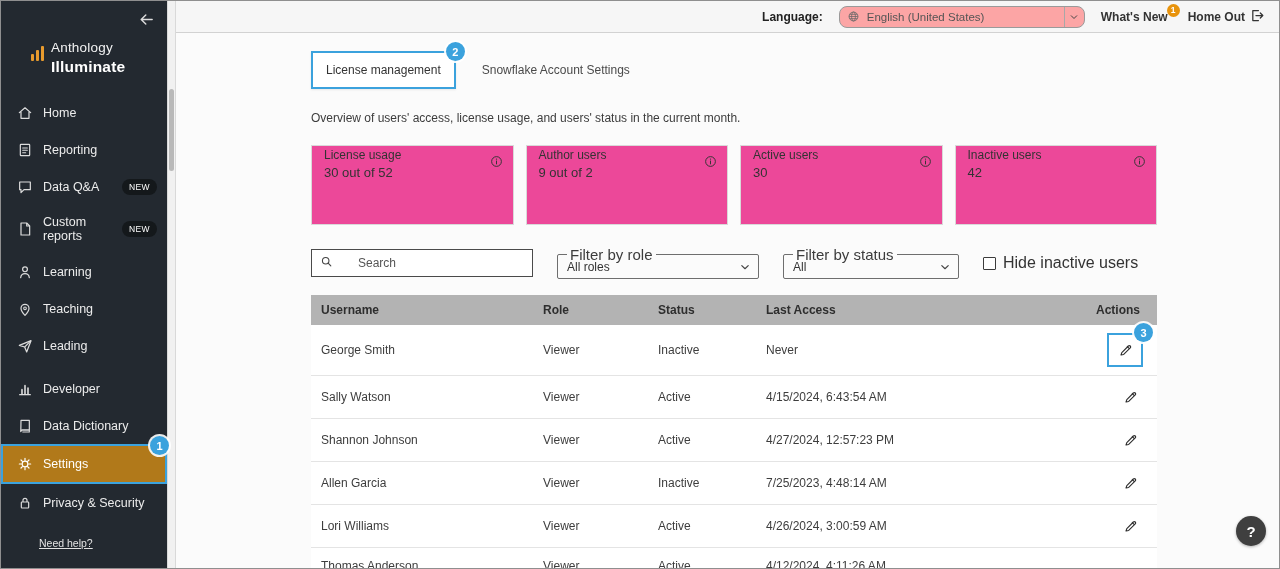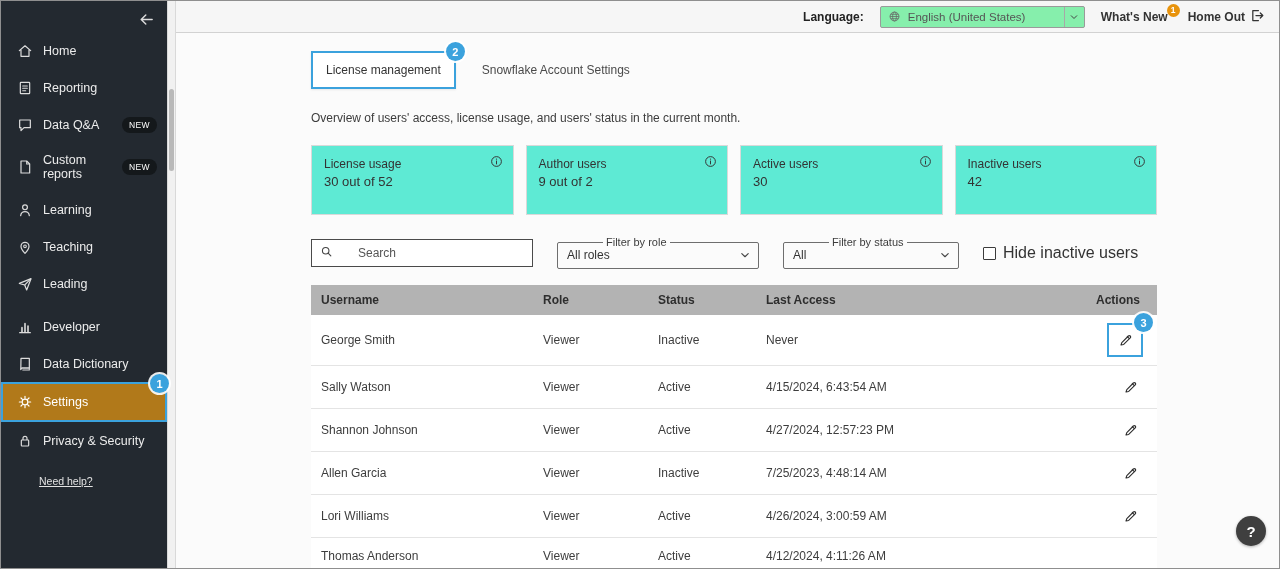--- a/index.html
+++ b/index.html
@@ -78,22 +78,22 @@
   .main { flex:1; display:flex; flex-direction:column; background:#fbfbfb; min-width:0; }
   .topbar {
     height:32px; min-height:32px; background:#f6f6f6;
     border-bottom:1px solid #d2d2d2;
     display:flex; align-items:center; justify-content:flex-end;
     gap:16px; padding-right:14px; font-size:12px; color:#333;
   }
   .lang-label { font-weight:bold; font-size:12px; color:#222; }
   .lang-select {
     display:flex; align-items:center; gap:7px;
-    width:205px; height:22px; background:#86efac;
-    border:1px solid #9a9a9a; border-radius:2px;
+    width:246px; height:22px; background:#fca5a5;
+    border:1px solid #9a9a9a; border-radius:8px;
     padding:0 0 0 7px; font-size:11.5px; color:#555; cursor:pointer;
   }
   .lang-select .globe { line-height:0; color:#666; }
   .lang-select .lang-value { flex:1; white-space:nowrap; overflow:hidden; }
   .lang-caret {
     width:20px; height:100%; border-left:1px solid #a8a8a8;
     display:flex; align-items:center; justify-content:center; color:#444;
   }
   .whats-new { font-weight:bold; position:relative; cursor:pointer; padding-right:4px; }
   .wn-badge {
@@ -116,22 +116,22 @@
     padding:10px 13px; font-size:12px; color:#333; cursor:pointer;
     box-shadow:0 1px 2px rgba(0,0,0,.08);
   }
   .tab-inactive { font-size:12px; color:#4a4a4a; cursor:pointer; }
 
   .description { font-size:12px; color:#3c3c3c; margin-bottom:20px; }
 
   
   .stats { display:flex; gap:12px; margin-bottom:22px; }
   .stat-card {
-    flex:1; background:#5eead4; border:1px solid #d9d9d9;
-    padding:11px 12px; position:relative; height:70px;
+    flex:1; background:#ec4899; border:1px solid #d9d9d9;
+    padding:2px 12px; position:relative; height:80px;
   }
   .stat-label { font-size:12px; color:#333; }
   .stat-value { font-size:13px; color:#333; margin-top:3px; }
   .stat-info { position:absolute; top:9px; right:10px; color:#333; line-height:0; cursor:pointer; }
   .stat-info svg { width:13px; height:13px; }
 
   .section-heading { font-size:13.5px; font-weight:bold; color:#222; margin-bottom:12px; }
 
   
   .controls { display:flex; align-items:center; gap:24px; margin-bottom:16px; }
@@ -146,21 +146,21 @@
     font-family:inherit; color:#333; background:transparent;
   }
   .search-box input::placeholder { color:#555; }
 
   fieldset.filter {
     border:1px solid #6e6e6e; border-radius:2px; background:#fbfbfb;
     height:32px; position:relative; padding:0 6px 0 9px;
     display:flex; align-items:center; cursor:pointer;
   }
   fieldset.filter legend {
-    font-size:11px; color:#3c3c3c; padding:0 3px; line-height:1;margin-left:36px;
+    font-size:15px; color:#3c3c3c; padding:0 3px; line-height:1;
   }
   .filter-role { width:202px; }
   .filter-status { width:176px; }
   .filter-inner { display:flex; align-items:center; width:100%; margin-top:-7px; }
   .filter-value { font-size:12px; color:#333; flex:1; }
   .filter-caret { color:#444; line-height:0; }
   .filter-caret svg { width:14px; height:14px; }
 
   .checkbox-wrap { display:flex; align-items:center; gap:7px; cursor:pointer; }
   .checkbox {
@@ -276,20 +276,31 @@
   </defs>
 </svg>
 
 <div class="layout">
 
   <aside class="sidebar">
     <div class="sidebar-top">
       <span class="back-btn"><svg width="17" height="17">
             <use href="#i-arrow-left"></use>
           </svg></span>
+    </div>
+    <div class="brand">
+      <span class="brand-bars">
+          <i></i>
+          <i></i>
+          <i></i>
+        </span>
+      <span class="brand-text">
+        <div class="brand-line1">Anthology</div>
+        <div class="brand-line2">Illuminate</div>
+      </span>
     </div>
 
     <nav class="nav">
       <div class="nav-item">
         <span class="nicon"><svg>
               <use href="#i-home"></use>
             </svg></span>
         <span>Home</span>
       </div>
       <div class="nav-item">

